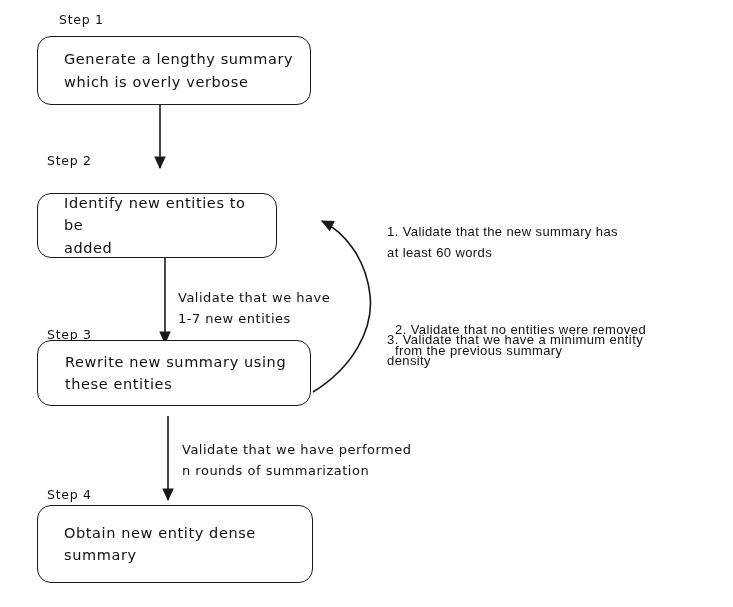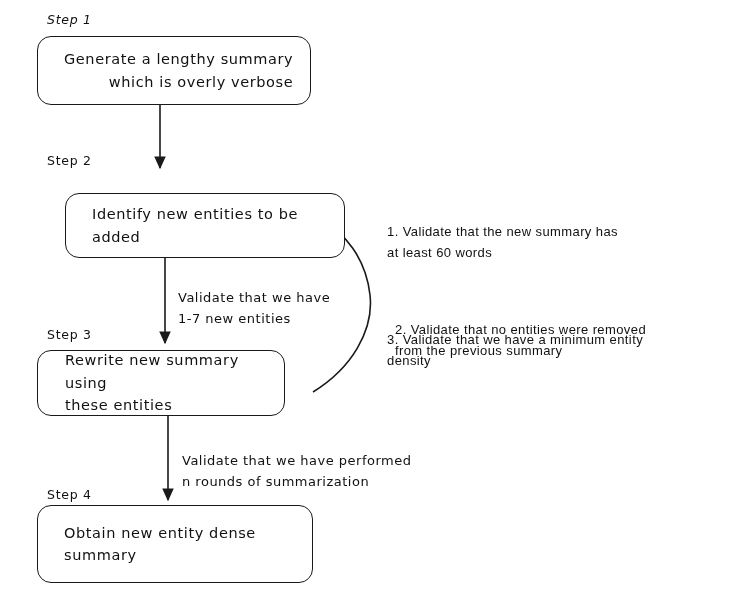--- a/index.html
+++ b/index.html
@@ -81,42 +81,42 @@
 
   <line x1="160" y1="105" x2="160" y2="168" stroke="#1a1a1a" stroke-width="1.6" marker-end="url(#arrowhead)"></line>
 
   <line x1="165" y1="258" x2="165" y2="343" stroke="#1a1a1a" stroke-width="1.6" marker-end="url(#arrowhead)"></line>
 
   <line x1="168" y1="416" x2="168" y2="500" stroke="#1a1a1a" stroke-width="1.6" marker-end="url(#arrowhead)"></line>
 
   <path d="M 313 392 C 352 368, 374 330, 370 295 C 366 258, 344 232, 322 221" fill="none" stroke="#1a1a1a" stroke-width="1.6" marker-end="url(#arrowhead)"></path>
 </svg>
 
-<div class="step-label" style="left:47px; top:12px;font-style:italic;">Step 1</div>
-<div class="node-box" style="left:37px; top:36px; width:274px; height:69px;text-align:right;">
+<div class="step-label" style="left:59px; top:12px;">Step 1</div>
+<div class="node-box" style="left:37px; top:36px; width:274px; height:69px;">
   <div class="node-text">Generate a lengthy summary
 which is overly verbose</div>
 </div>
 
 <div class="step-label" style="left:47px; top:153px;">Step 2</div>
-<div class="node-box" style="left:37px; top:193px; width:280px; height:65px;margin-left:28px;">
+<div class="node-box" style="left:37px; top:193px; width:240px; height:65px;">
   <div class="node-text">Identify new entities to be
 added</div>
 </div>
 
 <div class="edge-label" style="left:178px; top:288px;">Validate that we have
 1-7 new entities</div>
 
 <div class="step-label" style="left:47px; top:327px;">Step 3</div>
-<div class="node-box" style="left:37px; top:350px; width:248px; height:66px;padding-left:27px;">
+<div class="node-box" style="left:37px; top:340px; width:274px; height:66px;padding-left:27px;">
   <div class="node-text">Rewrite new summary using
 these entities</div>
 </div>
 
-<div class="edge-label" style="left:182px; top:440px;margin-top:11px;">Validate that we have performed
+<div class="edge-label" style="left:182px; top:440px;">Validate that we have performed
 n rounds of summarization</div>
 
 <div class="step-label" style="left:47px; top:487px;">Step 4</div>
 <div class="node-box" style="left:37px; top:505px; width:276px; height:78px;">
   <div class="node-text">Obtain new entity dense
 summary</div>
 </div>
 
 <div class="validation-item" style="left:387px; top:222px;">1. Validate that the new summary has
 at least 60 words</div>

